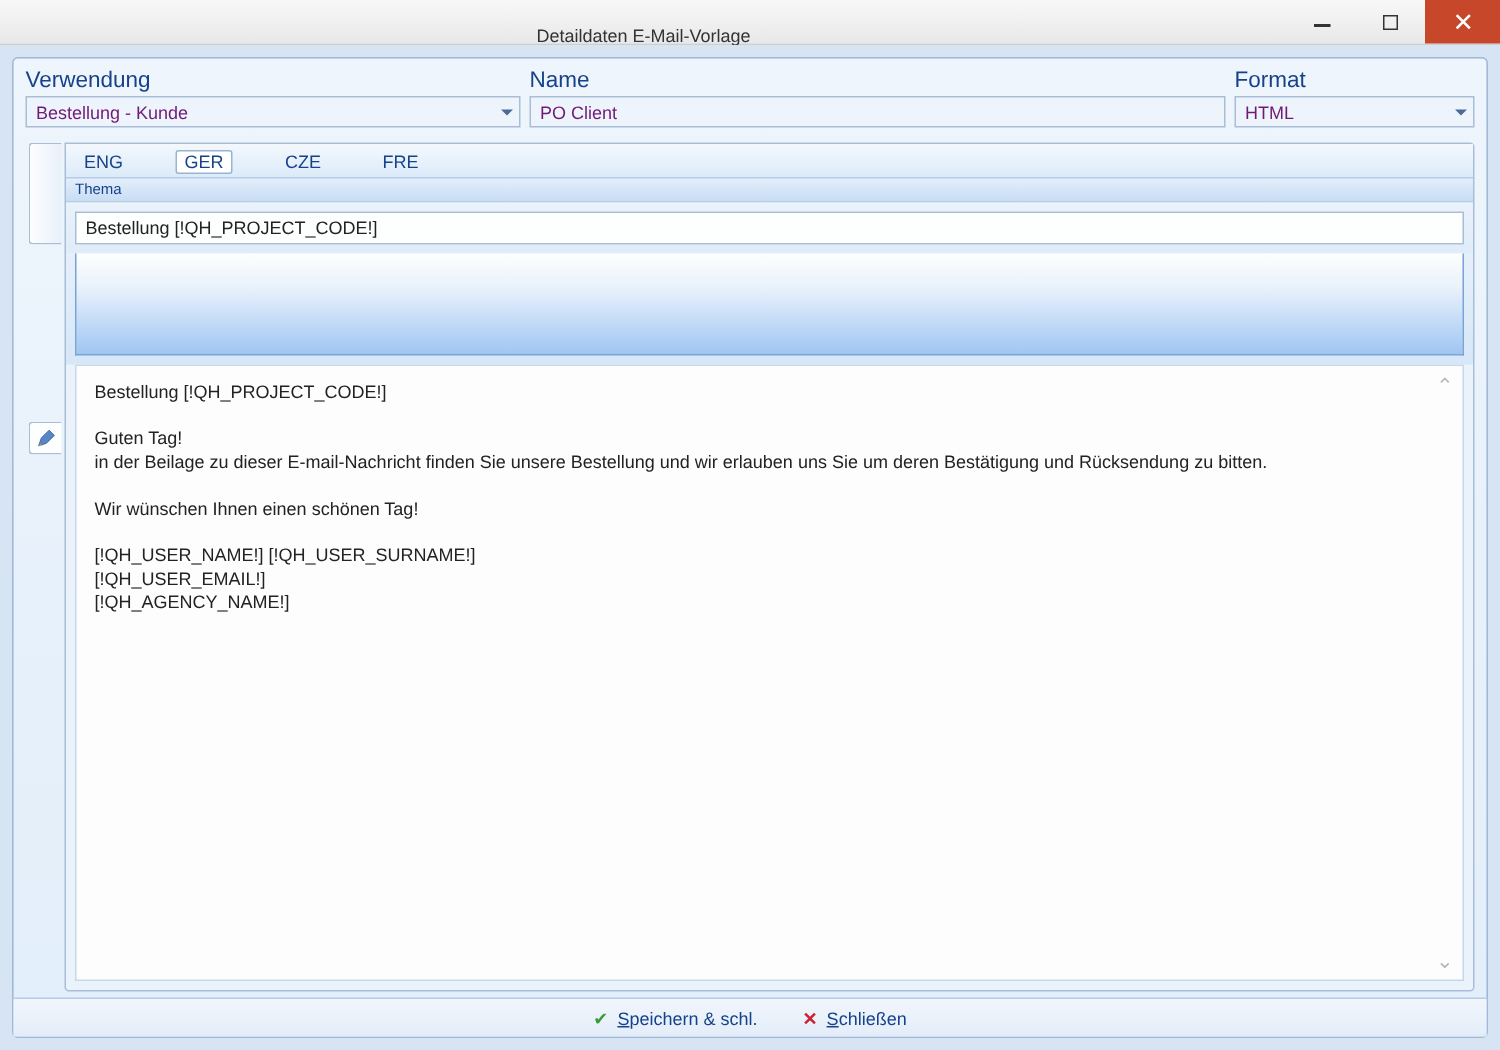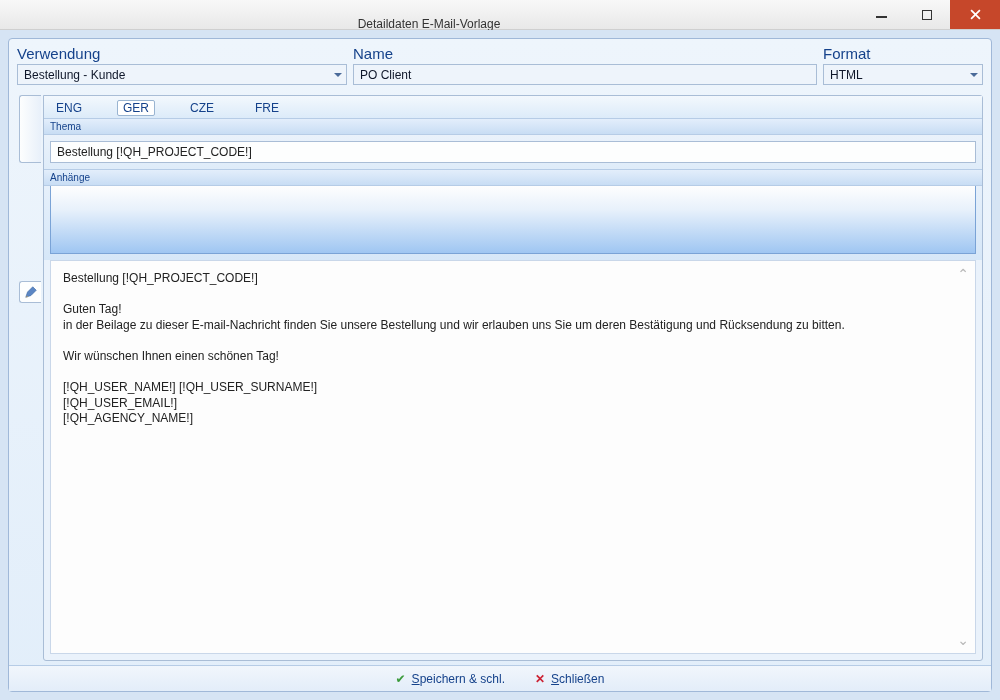--- a/index.html
+++ b/index.html
@@ -18,21 +18,21 @@
   
   .outer { position:absolute; top:30px; left:0; right:0; bottom:0; background:#d6e4f4; padding:8px; }
   .panel-border { border:1px solid #a0b8d8; border-radius:4px; height:100%; background: linear-gradient(#eef5fc,#e2eefa); display:flex; flex-direction:column; }
 
   
   .fields { display:flex; gap:6px; padding:6px 8px 10px; }
   .fcol { display:flex; flex-direction:column; }
   .fcol label { color:#15428b; margin-bottom:2px; font-size:15px;}
   .dropdown, .textfield {
     height:21px; border:1px solid #a9bdd6; background:#eef4fb; padding:0 6px;
-    display:flex; align-items:center; position:relative; font-size:12px; color:#0f172a;
+    display:flex; align-items:center; position:relative; font-size:12px; color:#701a75;
   }
   .dropdown { padding-right:20px; }
   .dropdown .caret { position:absolute; right:4px; top:50%; transform:translateY(-50%); width:0;height:0;border-left:4px solid transparent;border-right:4px solid transparent;border-top:4px solid #4a6a99;}
 
   
   .body { flex:1; display:flex; min-height:0; padding:0 8px 4px;}
   .vtabs { width:26px; display:flex; flex-direction:column; align-items:center;}
   .vtab { width:22px; height:68px; background:linear-gradient(90deg,#fdfefe,#e8f0fa); border:1px solid #a9bdd6; border-right:none; border-radius:3px 0 0 3px; margin-bottom:4px; }
   .vtab.tool { height:22px; display:flex;align-items:center;justify-content:center;background:#fdfefe;}
   .vtab.tool svg{width:14px;height:14px;}
@@ -130,21 +130,20 @@
           <span class="lang-tab">FRE</span>
         </div>
 
         <div class="section-head">Thema</div>
         <div class="thema-row">
           <div class="thema-input">
             <span>Bestellung [!QH_PROJECT_CODE!]</span>
           </div>
         </div>
 
-        <div class="section-head">Anhänge</div>
         <div class="attach">
           <div class="grid-body"></div>
         </div>
 
         <div class="editor"><span class="scroll-hint-top">⌃</span><span>Bestellung [!QH_PROJECT_CODE!]
 
 Guten Tag!
 in der Beilage zu dieser E-mail-Nachricht finden Sie unsere Bestellung und wir erlauben uns Sie um deren Bestätigung und Rücksendung zu bitten.
 
 Wir wünschen Ihnen einen schönen Tag!

